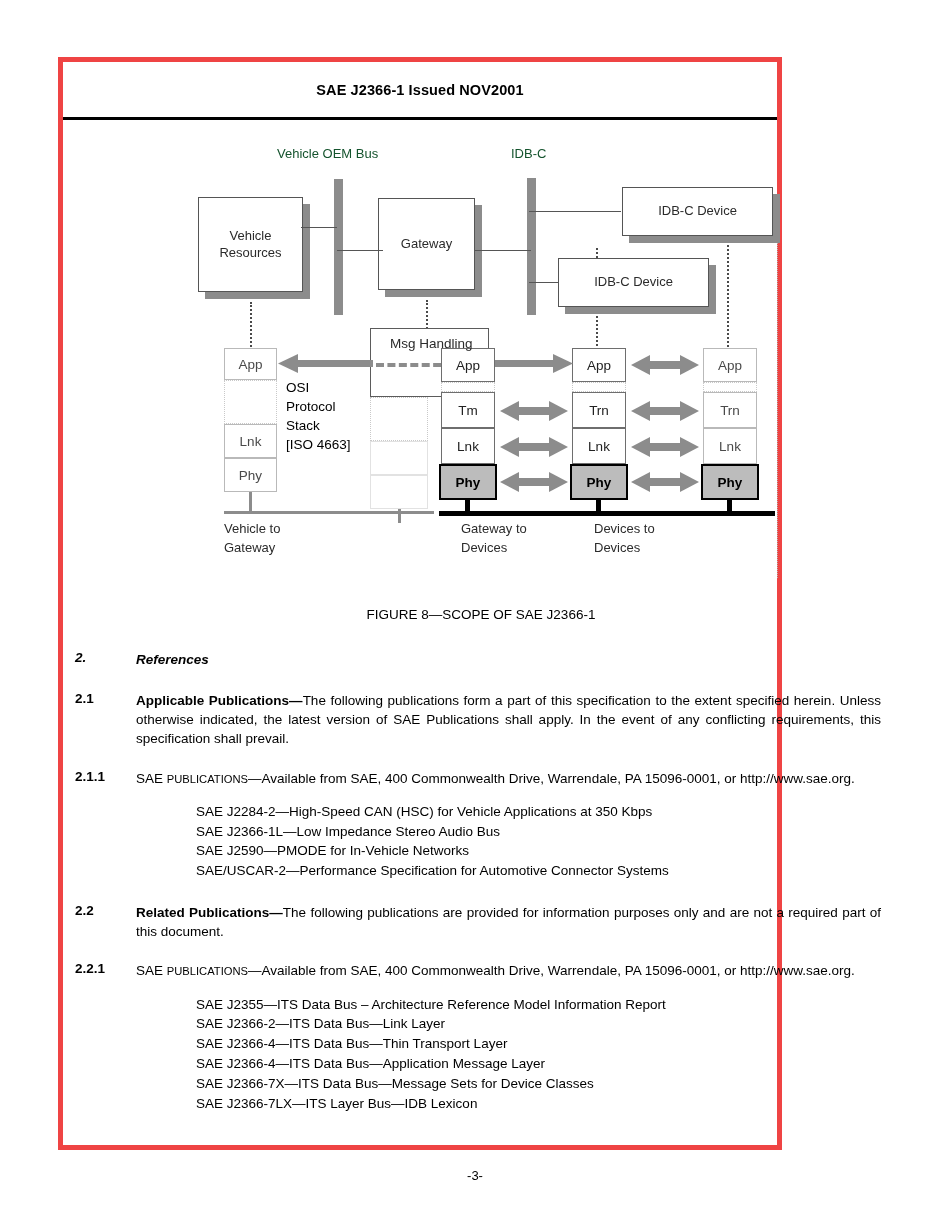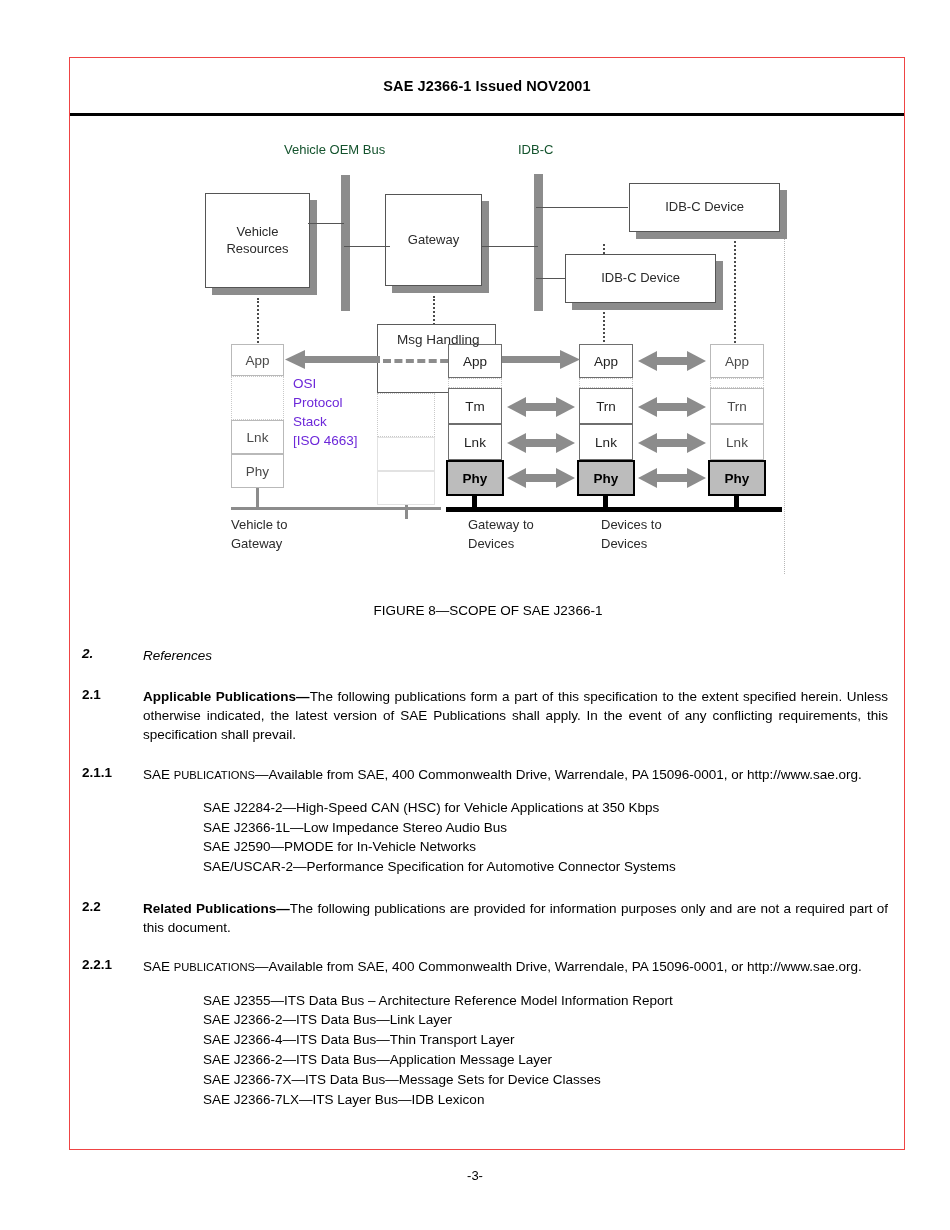--- a/index.html
+++ b/index.html
@@ -12,25 +12,25 @@
     height: 1230px;
     position: relative;
     font-family: "Liberation Sans", sans-serif;
     color: #000000;
     overflow: hidden;
   }
 
   
   #page-frame {
     position: absolute;
-    left: 69px;
+    left: 58px;
     top: 57px;
-    width: 836px;
+    width: 724px;
     height: 1093px;
-    border: 1px solid #ef4444;
+    border: 5px solid #ef4444;
     box-sizing: border-box;
   }
   #header-band {
     position: absolute;
     left: 0; top: 0;
     width: 100%;
     height: 58px;
     border-bottom: 3px solid #000;
     box-sizing: border-box;
     display: flex;
@@ -164,21 +164,21 @@
   .msg-title {
     position: absolute;
     font-size: 13.5px;
     color: #2b2b2b;
     white-space: nowrap;
     z-index: 6;
   }
   .osi-text {
     position: absolute;
     font-size: 13.5px;
-    color: #6d28d9;
+    color: #000000;
     line-height: 1.42;
     z-index: 6;
     white-space: nowrap;
   }
 
   
   .arrow-svg { position: absolute; z-index: 6; }
 
   
   .dash-link {
@@ -247,21 +247,21 @@
   .bdy {
     margin-left: 73px;
     margin-right: 18px;
     font-size: 13.5px;
     line-height: 1.42;
     text-align: justify;
     text-justify: inter-word;
   }
   .bdy-left { text-align: left; }
   .lead { font-weight: bold; }
-  .lead-italic { font-weight: normal; font-style: italic; }
+  .lead-italic { font-weight: bold; font-style: italic; }
   .sc { font-size: 11.2px; }
   .reflist {
     margin-left: 133px;
     font-size: 13.5px;
     line-height: 1.47;
   }
   .reflist div { white-space: nowrap; }
 
   #footer {
     position: absolute;
@@ -482,21 +482,21 @@
 
       <div class="blk" style="margin-bottom:14px;">
         <span class="num num-plain">2.2.1</span>
         <div class="bdy bdy-left"><span>SAE </span><span class="sc">PUBLICATIONS</span><span>—Available from SAE, 400 Commonwealth Drive, Warrendale, PA 15096-0001, or http://www.sae.org.</span></div>
       </div>
 
       <div class="reflist">
         <div>SAE J2355—ITS Data Bus – Architecture Reference Model Information Report</div>
         <div>SAE J2366-2—ITS Data Bus—Link Layer</div>
         <div>SAE J2366-4—ITS Data Bus—Thin Transport Layer</div>
-        <div>SAE J2366-2—ITS Data Bus—Application Message Layer</div>
+        <div>SAE J2366-4—ITS Data Bus—Application Message Layer</div>
         <div>SAE J2366-7X—ITS Data Bus—Message Sets for Device Classes</div>
         <div>SAE J2366-7LX—ITS Layer Bus—IDB Lexicon</div>
       </div>
 
     </div>
   </div>
 </div>
 
 <div id="footer">
   <span>-3-</span>

